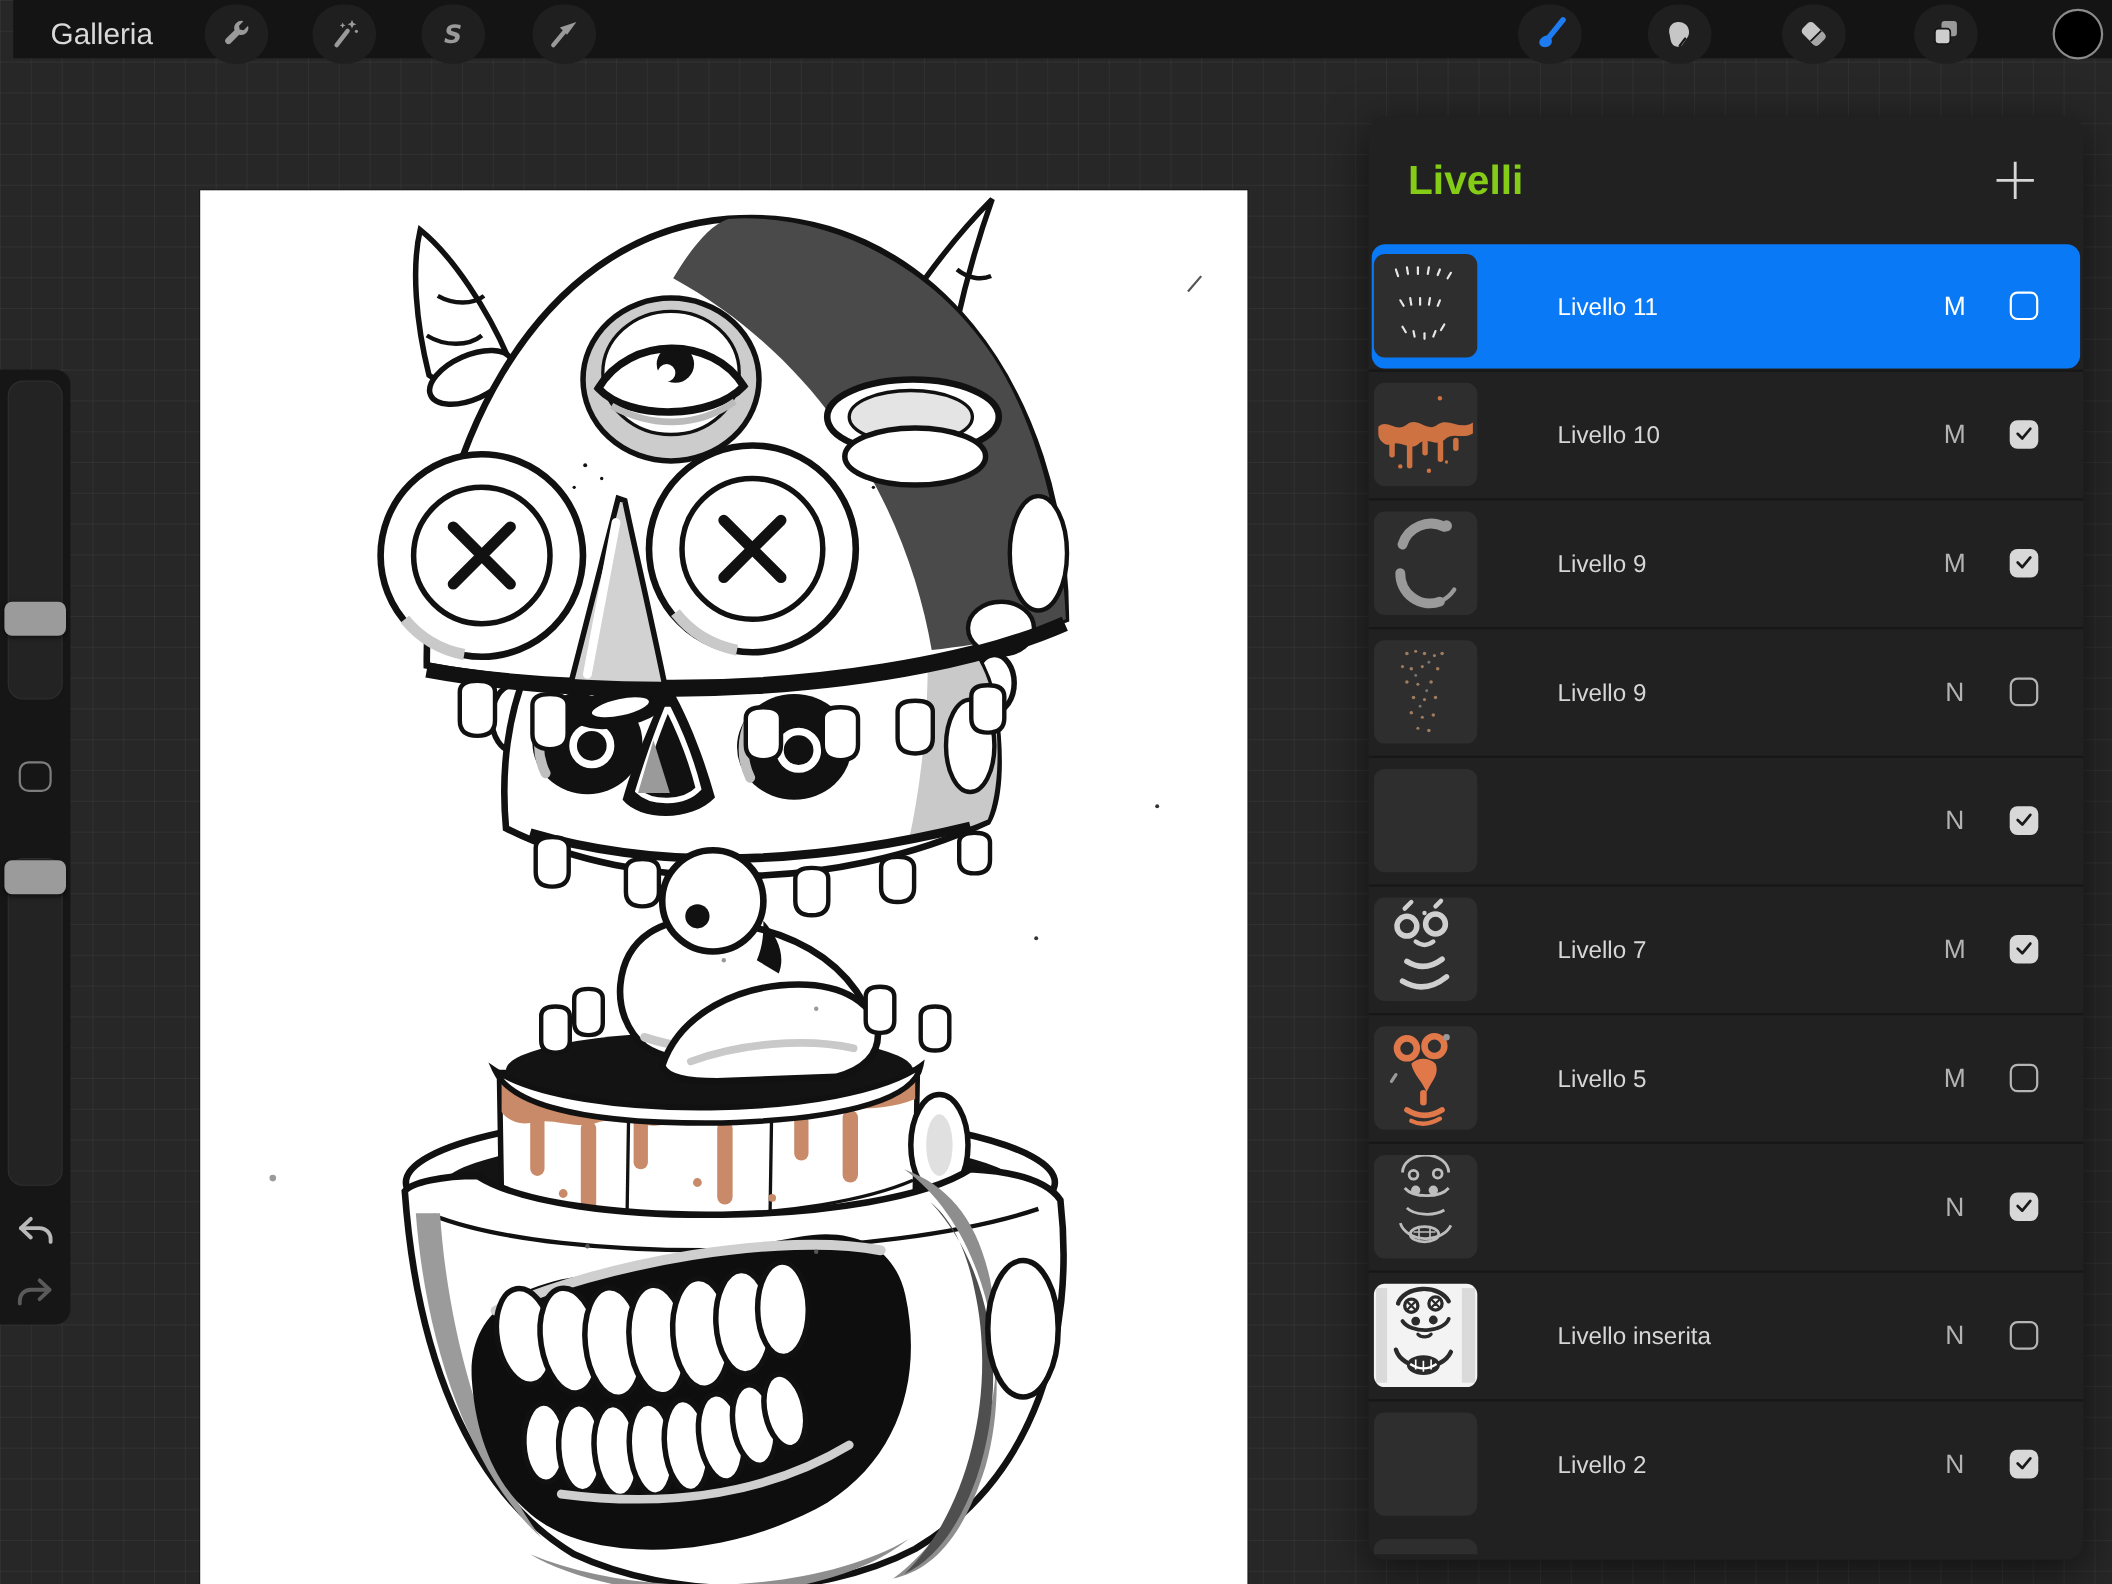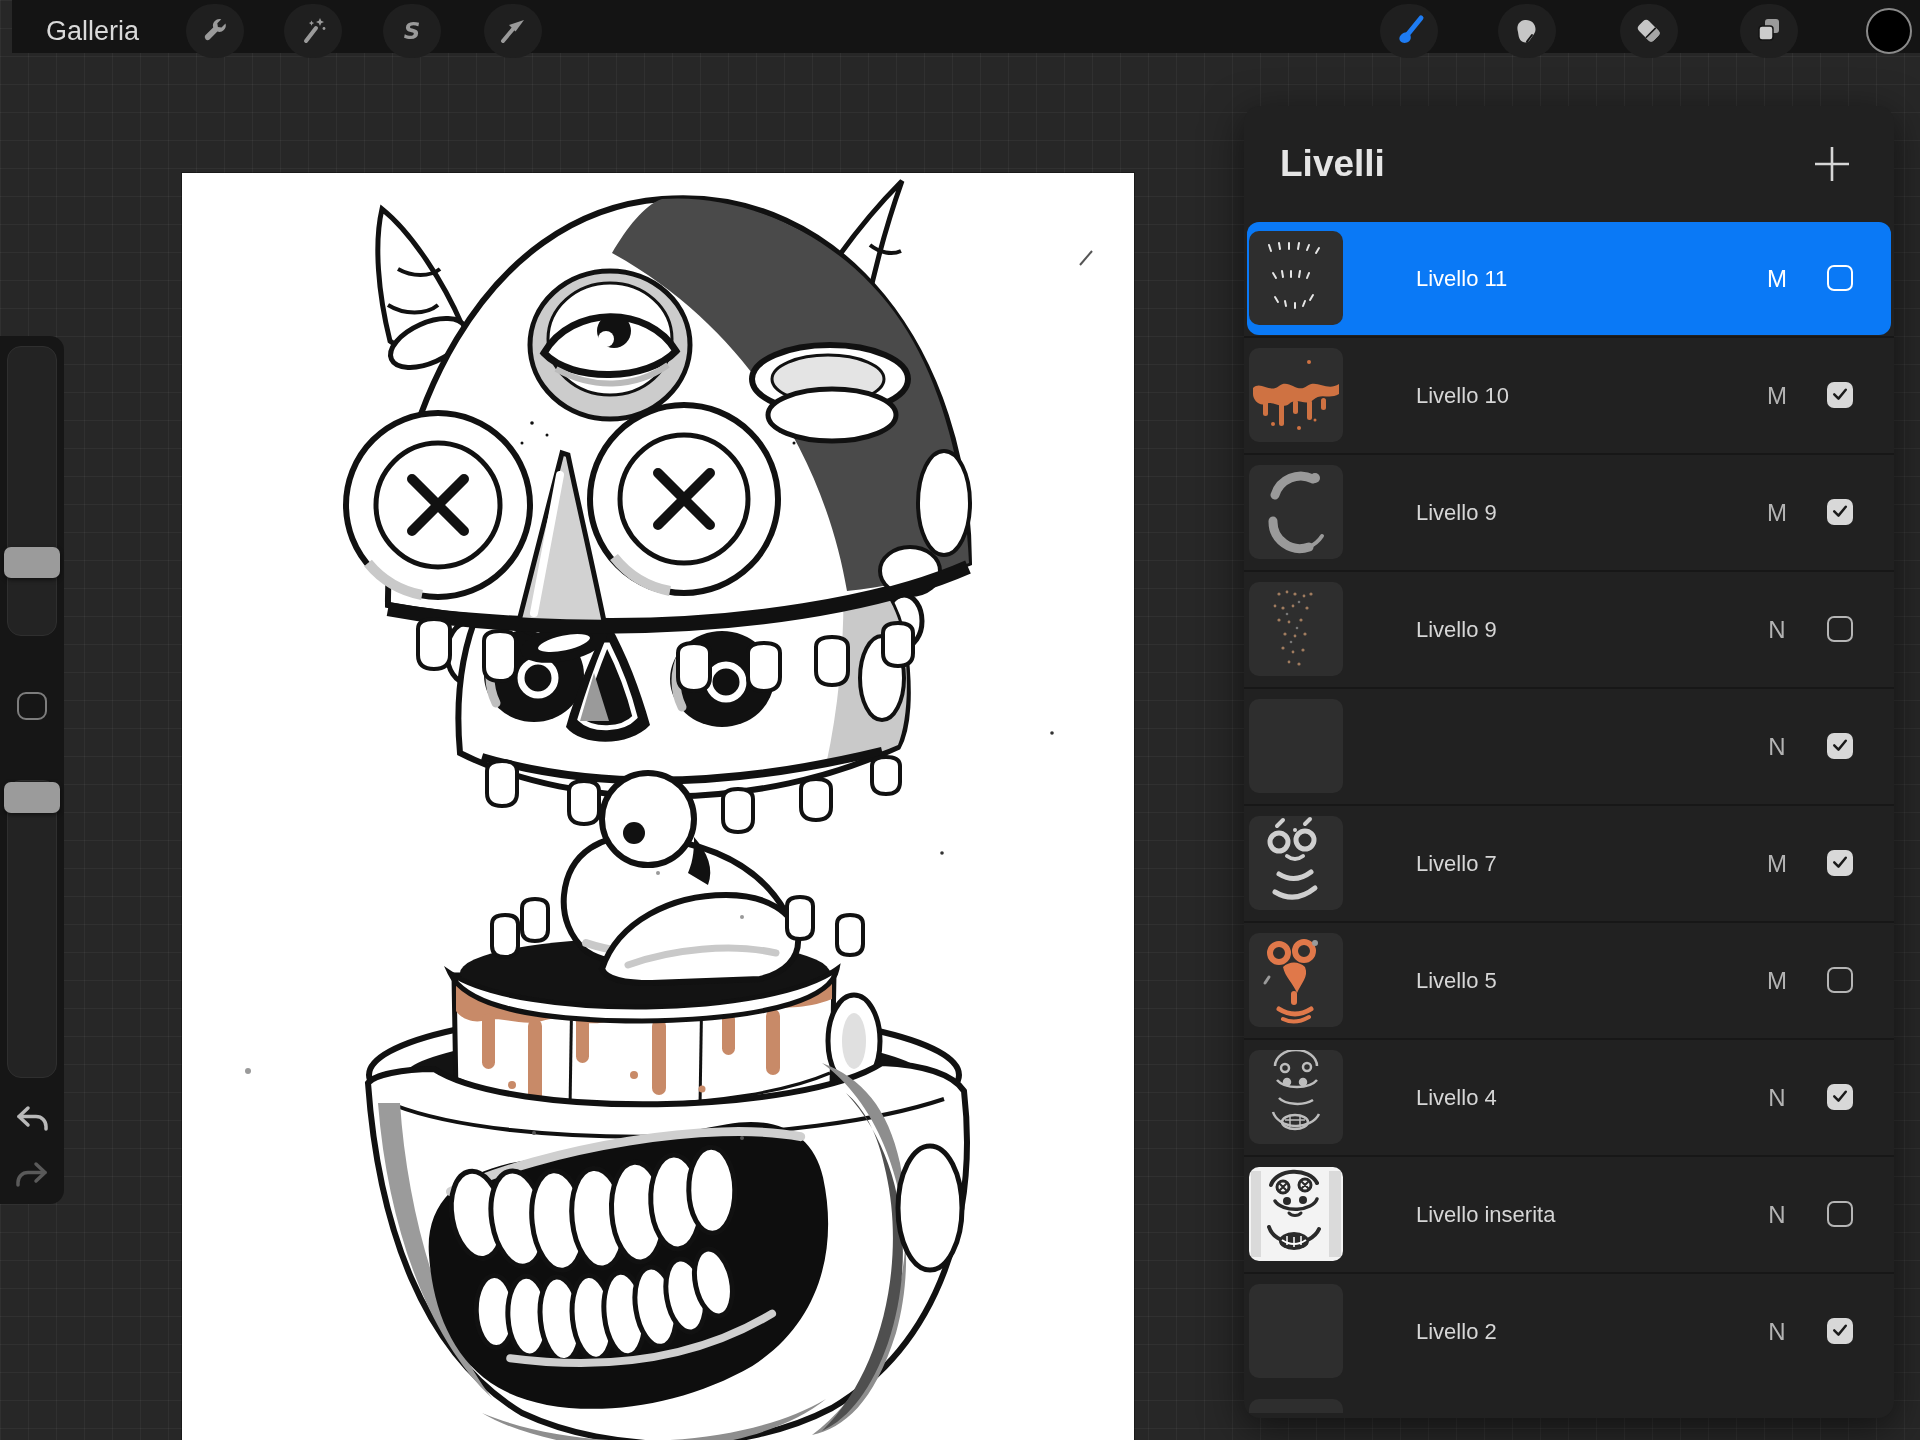--- a/index.html
+++ b/index.html
@@ -32,21 +32,21 @@
   
   .canvas{position:absolute;left:182px;top:173px;width:952px;height:1267px;background:#ffffff;
        box-shadow:0 0 0 1px rgba(0,0,0,.35);z-index:10;}
   .canvas svg{display:block;}
   
   .layers-panel{position:absolute;left:1244px;top:106px;width:650px;height:1312px;
        background:#212121;border-radius:16px;z-index:35;overflow:hidden;
        box-shadow:0 10px 40px rgba(0,0,0,.55);}
   .panel-header{position:relative;height:115px;}
   .panel-title{position:absolute;left:36px;top:0;height:115px;line-height:115px;
-       font-size:37px;font-weight:bold;color:#e5e5e5;}
+       font-size:37px;font-weight:bold;color:#84cc16;}
   .add-layer{position:absolute;right:40px;top:36px;width:44px;height:44px;}
   .lrow{position:relative;height:115px;border-bottom:2px solid #171717;}
   .lrow.last{border-bottom:none;}
   .lrow.selected::before{content:'';position:absolute;top:1px;bottom:1px;left:3px;right:3px;
        background:#0a79f6;border-radius:12px;}
   .lrow>*{position:relative;}
   .lthumb{position:absolute;left:5px;top:10px;width:94px;height:94px;border-radius:10px;
        background:#2e2e2e;overflow:hidden;}
   .lthumb.white{background:#f3f3f3;}
   .lname{position:absolute;left:172px;top:0;height:115px;line-height:115px;
@@ -497,21 +497,20 @@
                 <circle cx="58" cy="17" r="4"></circle>
                 <path d="M28 30 a22 12 0 0 0 40 0"></path>
                 <circle cx="38" cy="32" r="3" fill="#bdbdbd"></circle>
                 <circle cx="54" cy="32" r="3" fill="#bdbdbd"></circle>
                 <path d="M30 48 a20 10 0 0 0 34 2"></path>
                 <path d="M24 62 a24 18 0 0 0 46 2"></path>
                 <ellipse cx="46" cy="72" rx="13" ry="7"></ellipse>
                 <path d="M36 70 h20 M41 66 v11 M51 66 v11" stroke-width="1.5"></path>
               </g>
             </svg></div>
-          <div class="lname">Livello 4</div>
           <div class="lblend">N</div>
           <div class="lcheck checked">
             <svg width="20" height="20" viewBox="0 0 26 26">
               <path d="M5.5 13.5 L11 19 L20.5 7.5" stroke="#1a1a1a" stroke-width="3.2" fill="none" stroke-linecap="round" stroke-linejoin="round"></path>
             </svg>
           </div>
         </div>
         <div class="lrow">
           <div class="lthumb white"><svg width="94" height="94" viewBox="0 0 94 94">
               <rect x="2" y="4" width="10" height="86" fill="#cfcfcf" opacity=".7"></rect>

